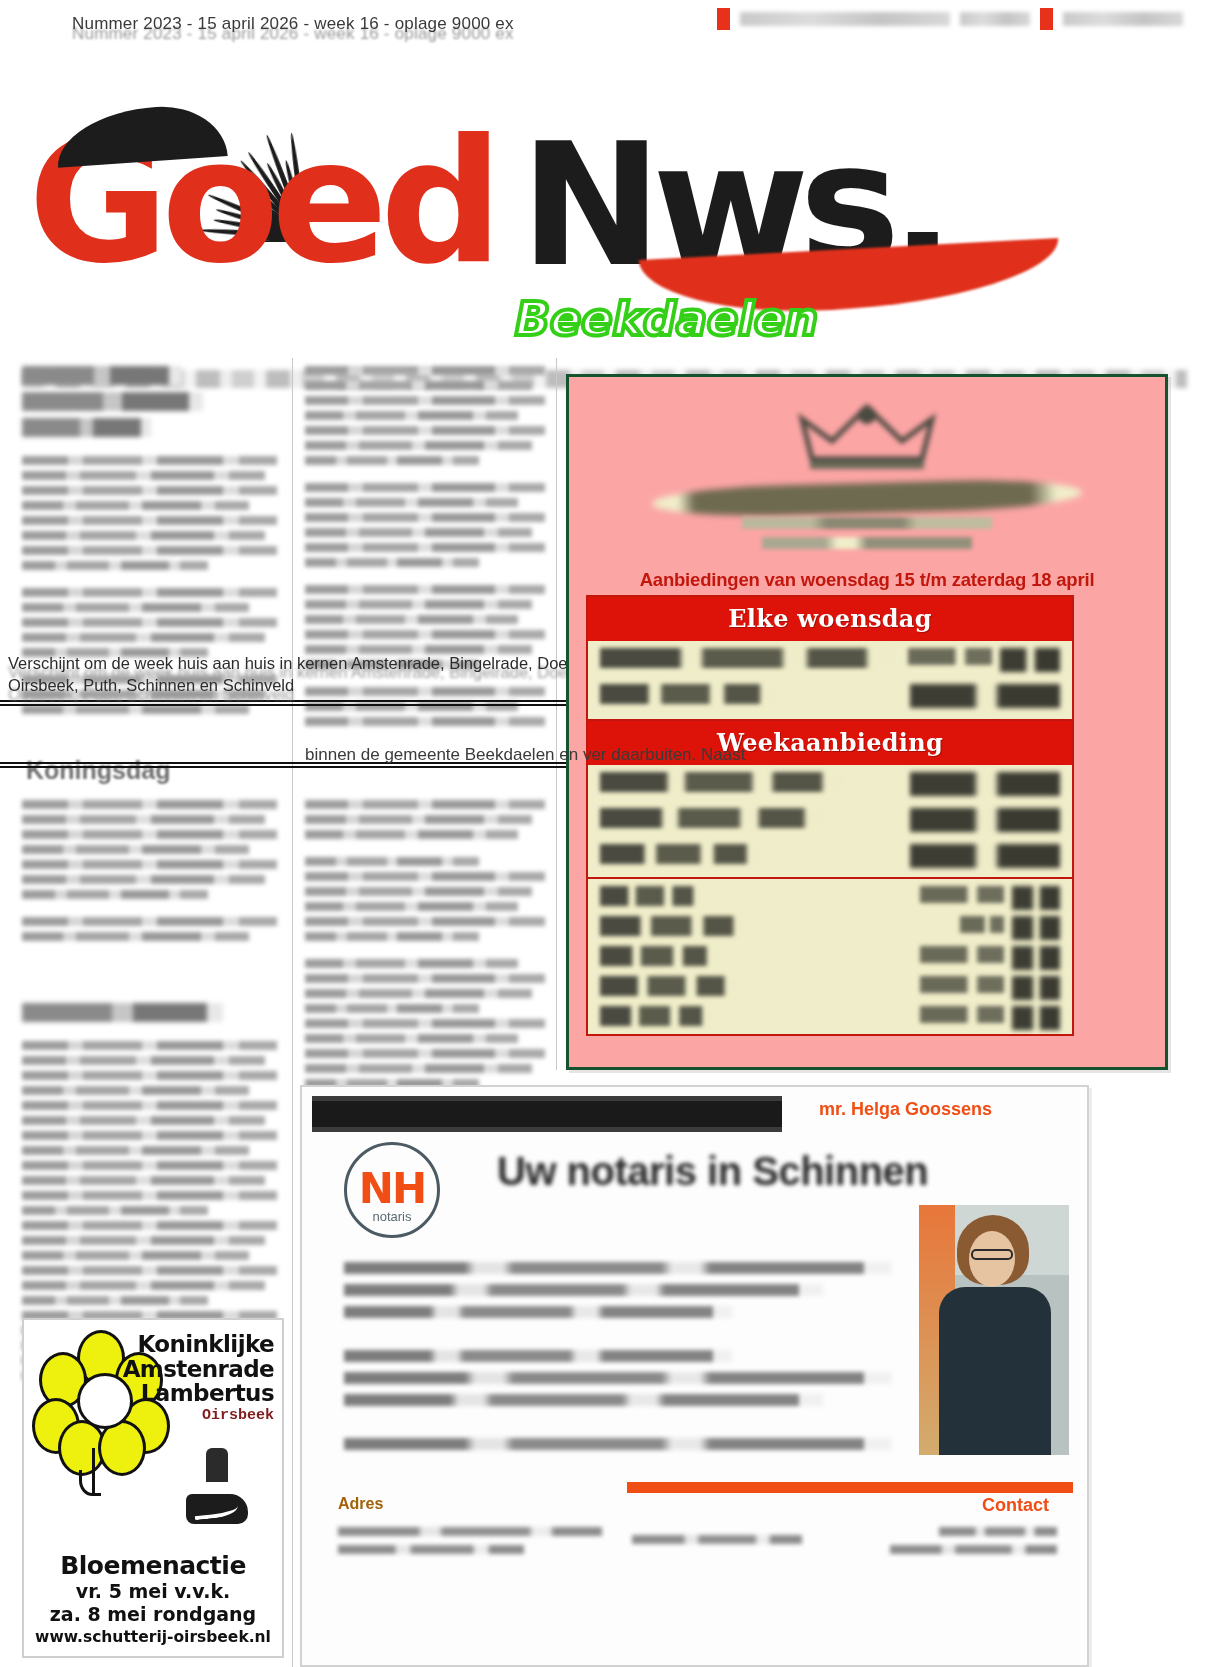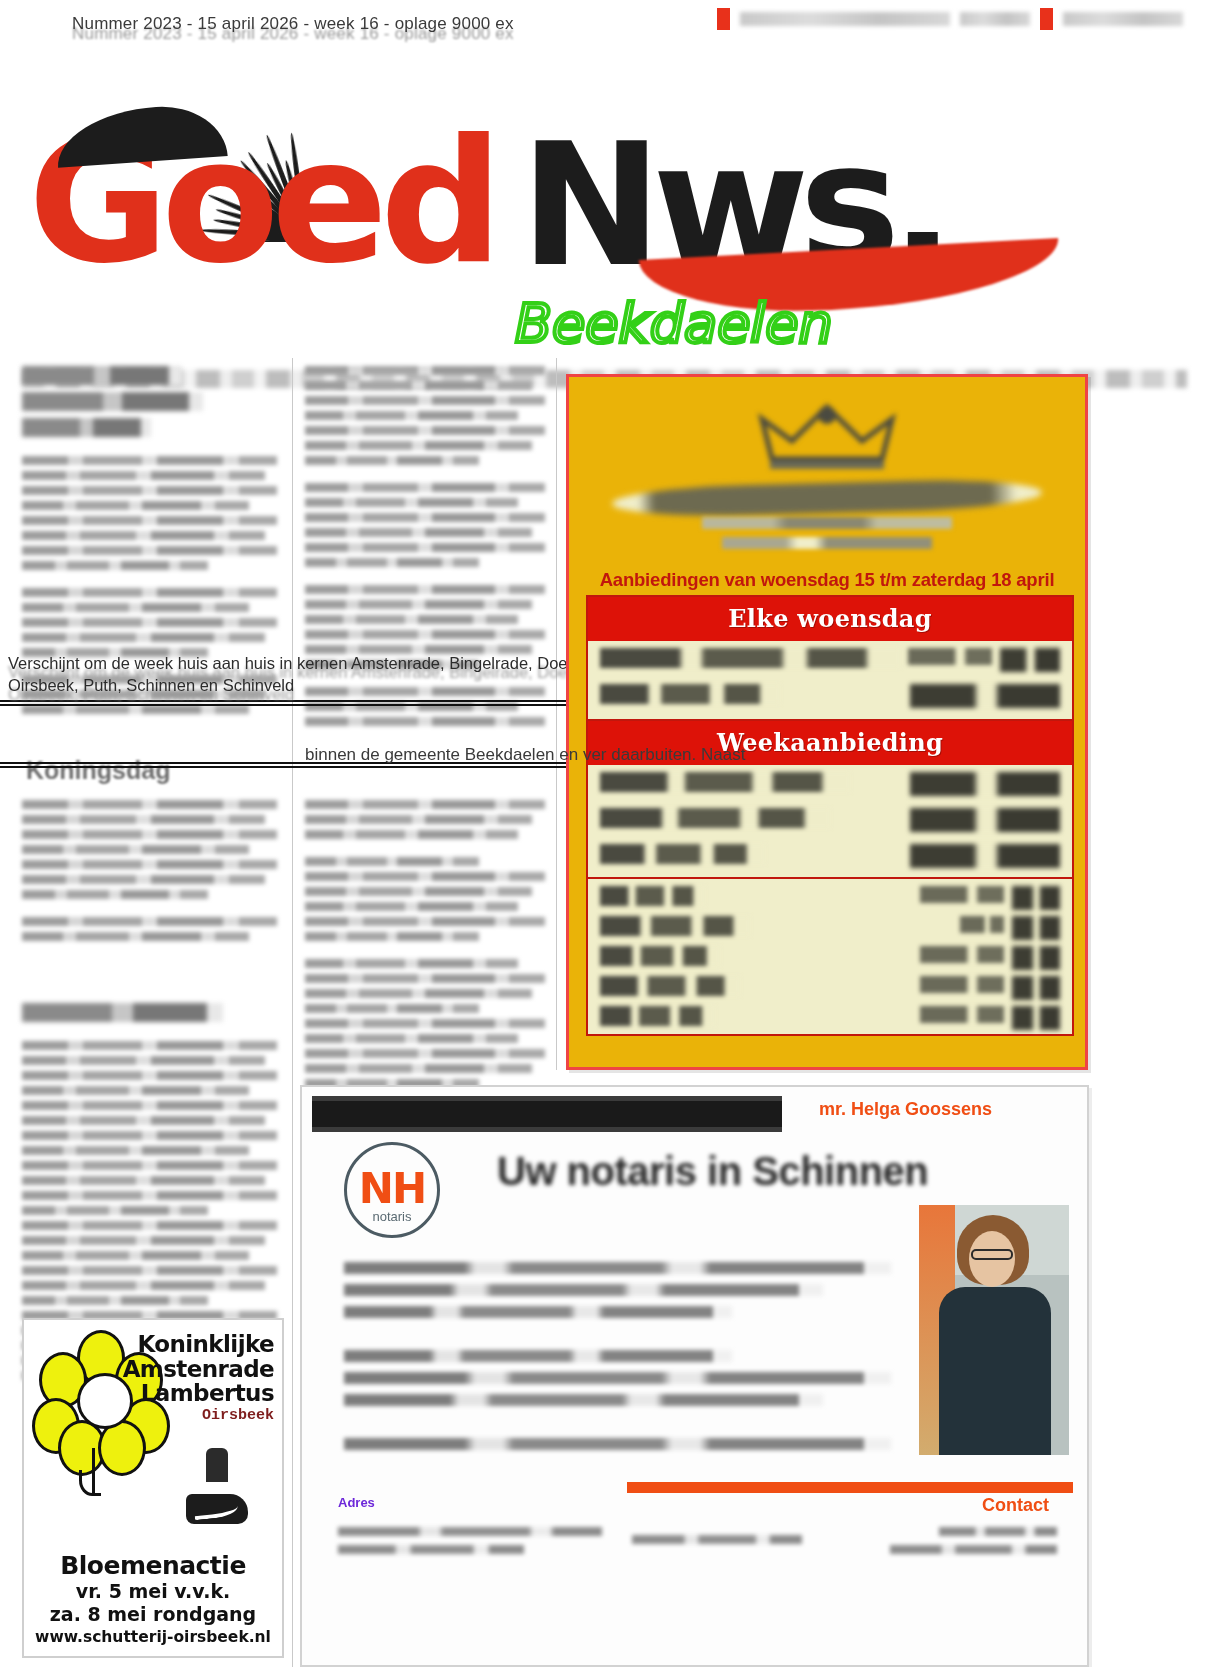--- a/index.html
+++ b/index.html
@@ -66,21 +66,21 @@
     font-family: "DejaVu Sans", sans-serif; letter-spacing: -10px;
     line-height: 1; filter: blur(0.5px);
   }
   .nws-red-swoosh {
     position: absolute; left: 640px; top: 205px; width: 420px; height: 60px;
     background: #e0301b; border-radius: 0 0 55% 45% / 0 0 100% 100%;
     transform: rotate(-3deg); filter: blur(0.8px);
   }
   .logo-beekdaelen {
     position: absolute; left: 515px; top: 248px;
-    font-size: 54px; font-weight: normal; font-style: italic;
+    font-size: 46px; font-weight: bold; font-style: italic;
     font-family: "DejaVu Sans", sans-serif;
     color: #ffffff;
     -webkit-text-stroke: 4px #33d017;
     letter-spacing: 0px;
     text-shadow: 0 0 1px #33d017;
   }
   .masthead-strap {
     position: absolute; left: 22px; top: 326px; width: 1165px; height: 18px;
     background: repeating-linear-gradient(90deg,#cfcfcf 0 22px,#f3f3f3 22px 34px,#bdbdbd 34px 58px,#eee 58px 70px);
     filter: blur(2.6px);
@@ -123,22 +123,22 @@
   }
   .tagline.ghost { top: 9px; color: #9d9d9d; filter: blur(1.5px); }
   .dbl-rule {
     position: absolute; left: 0; width: 770px; height: 0;
     border-top: 2px solid #111; border-bottom: 2px solid #111;
     height: 6px;
   }
 
   
   .ad-slagerij {
-    position: absolute; left: 566px; top: 374px; width: 522px; height: 696px;
-    background: #eab308; border: 3px solid #ef4444;
+    position: absolute; left: 566px; top: 374px; width: 602px; height: 696px;
+    background: #fca5a5; border: 3px solid #14532d;
     box-shadow: 3px 3px 0 rgba(0,0,0,.10);
   }
   .slag-logo {
     position: absolute; left: 0; right: 0; top: 14px; height: 160px;
   }
   .slag-crown {
     position: absolute; left: 50%; top: 8px; transform: translateX(-50%);
     width: 150px; height: 80px; filter: blur(2.4px);
   }
   .slag-name {
@@ -267,21 +267,21 @@
   .not-photo .body {
     position: absolute; left: 20px; top: 82px; width: 112px; height: 170px;
     background: #23323a; border-radius: 26px 26px 0 0;
   }
   .not-orange-bar {
     position: absolute; left: 325px; right: 14px; top: 395px; height: 11px;
     background: #f04e14;
   }
   .not-adres {
     position: absolute; left: 36px; top: 408px;
-    font-size: 13px; font-weight: bold; color: #6d28d9;
+    font-size: 16px; font-weight: bold; color: #a16207;
   }
   .not-contact {
     position: absolute; right: 38px; top: 408px;
     font-size: 18px; font-weight: bold; color: #f04e14;
   }
   .not-foot { position: absolute; left: 36px; top: 440px; width: 300px; }
   .not-foot2 { position: absolute; left: 330px; top: 448px; width: 230px; }
   .not-foot3 { position: absolute; right: 30px; top: 440px; width: 190px; text-align: right; }
   .nf-line {
     height: 9px; margin-bottom: 9px; filter: blur(2px);

